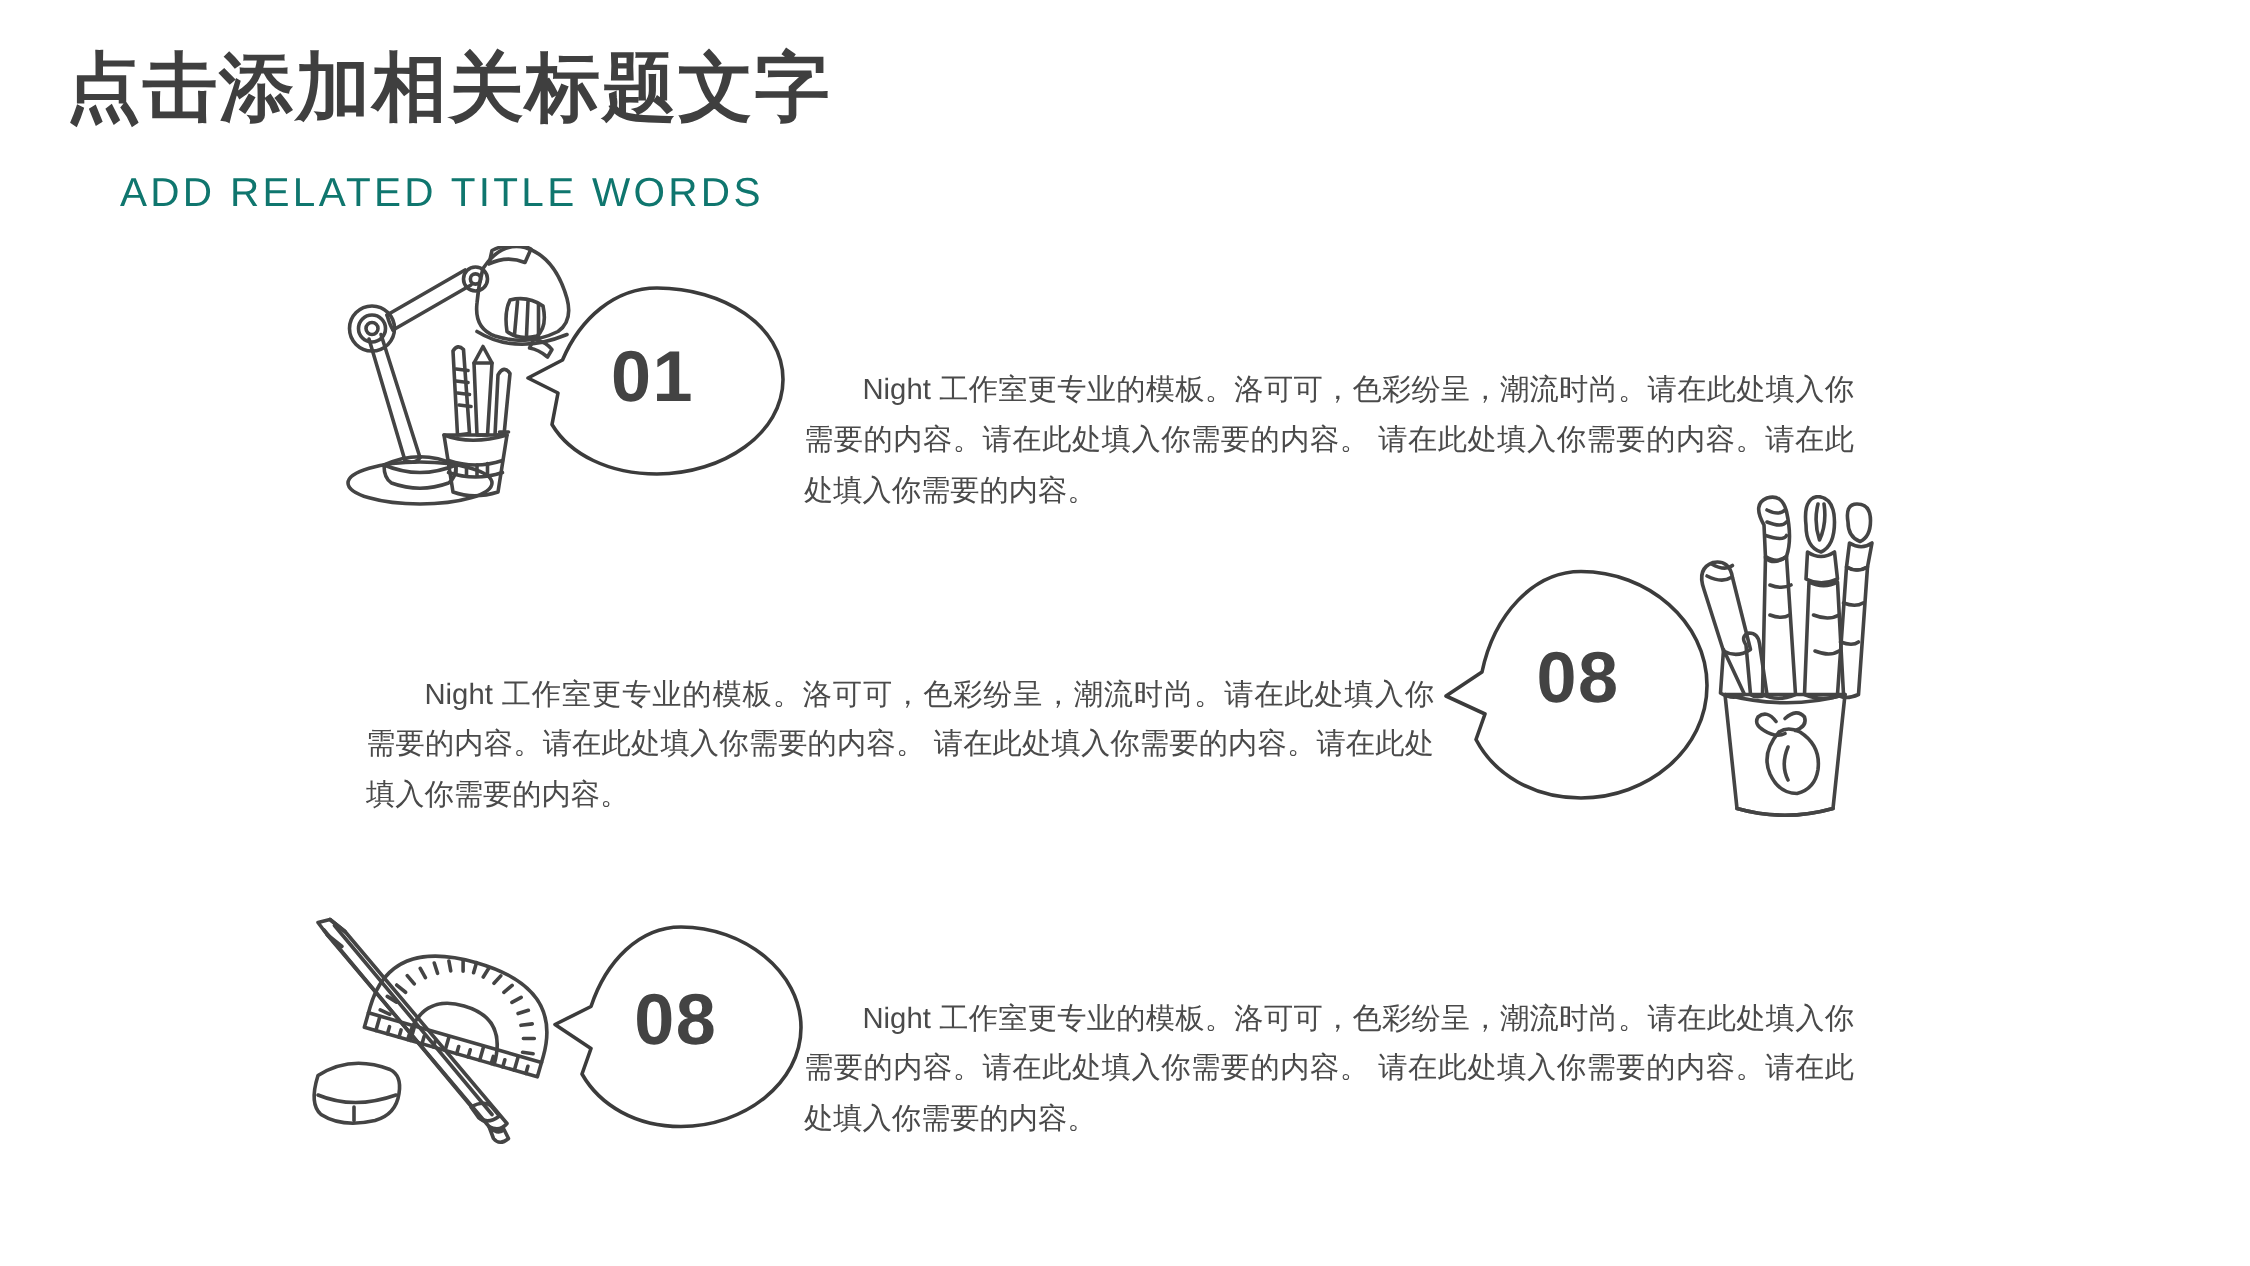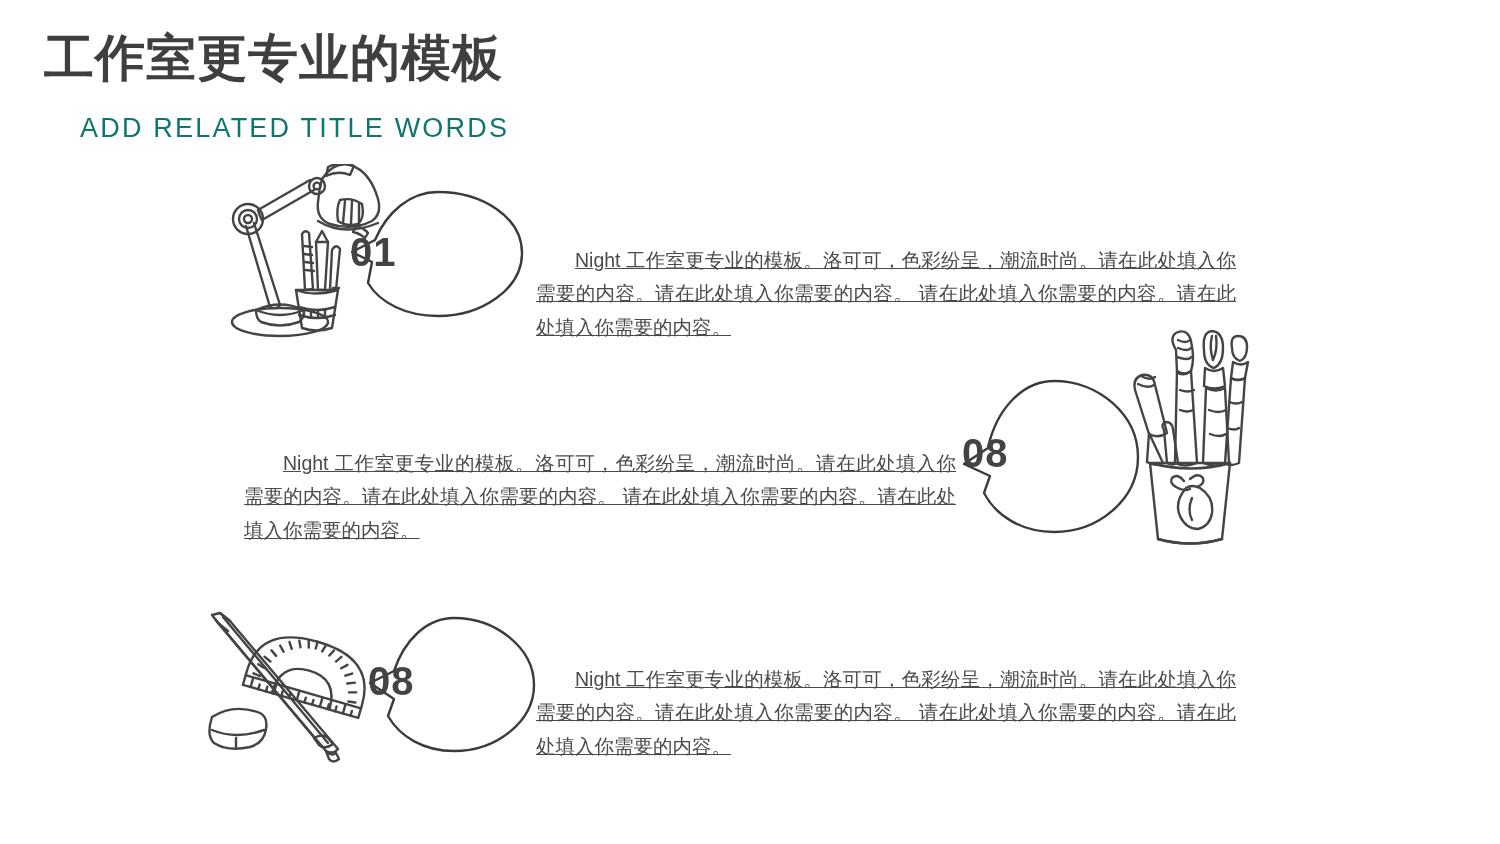--- a/index.html
+++ b/index.html
@@ -54,53 +54,52 @@
   }
   .illus svg { display: block; }
 
   
   .bubble {
     position: absolute;
   }
   .bubble svg { display: block; overflow: visible; }
   .bubble-num {
     position: absolute;
-    font-size: 40px;
+    font-size: 48px;
     font-weight: bold;
     color: #434343;
     letter-spacing: 1px;
     line-height: 1;
-    text-align: left;
+    text-align: center;
     width: 100%;
     top: 50%;
     transform: translateY(-50%);
     pointer-events: none;
   }
 
   
   .para {
     position: absolute;
     font-size: 19.5px;
     line-height: 1.72;
     color: #4a4a4a;
     text-indent: 2em;
     text-align: justify;
     font-family: "Liberation Sans", "DejaVu Sans", sans-serif;
-    text-decoration: underline;
   }
   .para-1 { left: 536px; top: 224px; width: 700px; }
   .para-2 { left: 244px; top: 427px; width: 712px; }
   .para-3 { left: 536px; top: 643px; width: 700px; }
 </style>
 </head>
 <body>
 
 <div class="slide">
 
-  <div class="title">工作室更专业的模板</div>
+  <div class="title">点击添加相关标题文字</div>
   <div class="subtitle">ADD RELATED TITLE WORDS</div>
 
   <div class="row row-1">
 
     <div class="illus" style="left:218px; top:14px;">
       <svg width="175" height="175" viewBox="0 0 175 175" fill="none" stroke="#444" stroke-width="2.4" stroke-linecap="round" stroke-linejoin="round">
 
         <ellipse cx="62" cy="158" rx="48" ry="14"></ellipse>
 
         <path d="M38 146 q24 -11 48 0 q0 9 -5 12 q-19 7 -38 0 q-5 -3 -5 -12z"></path>

